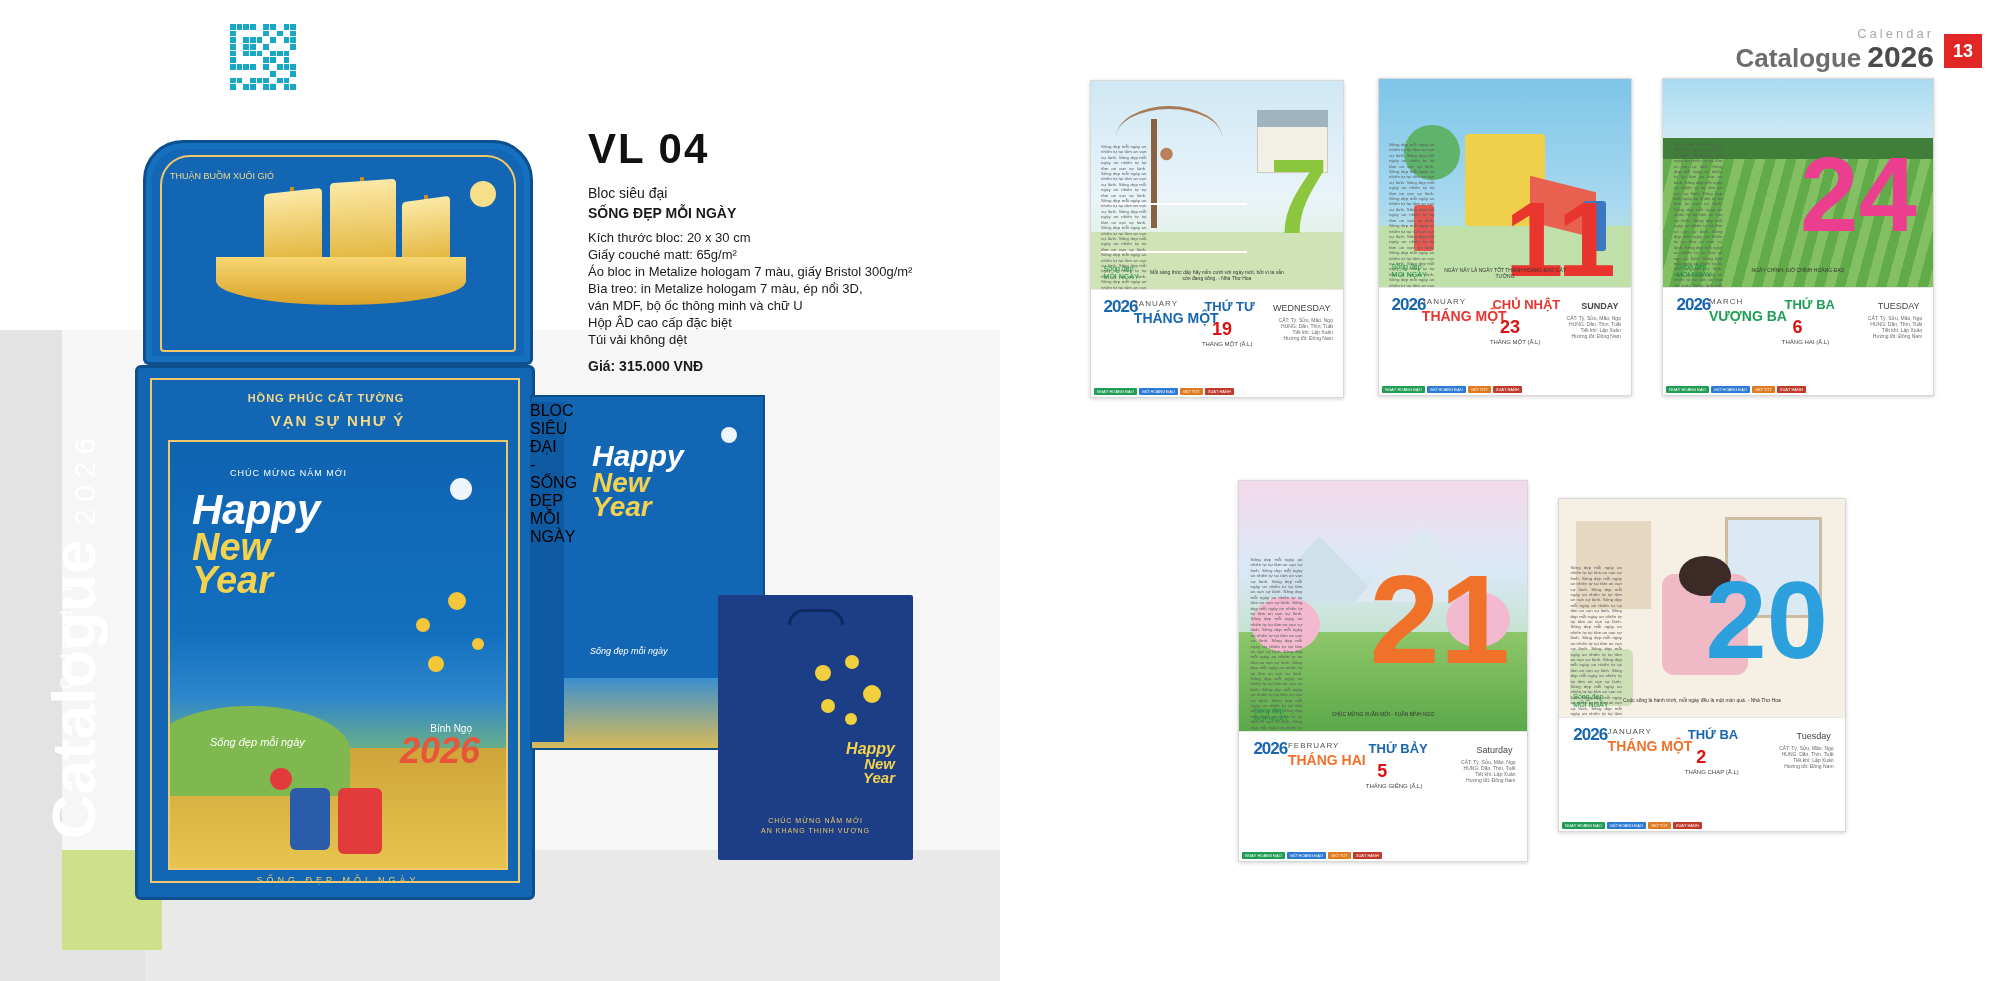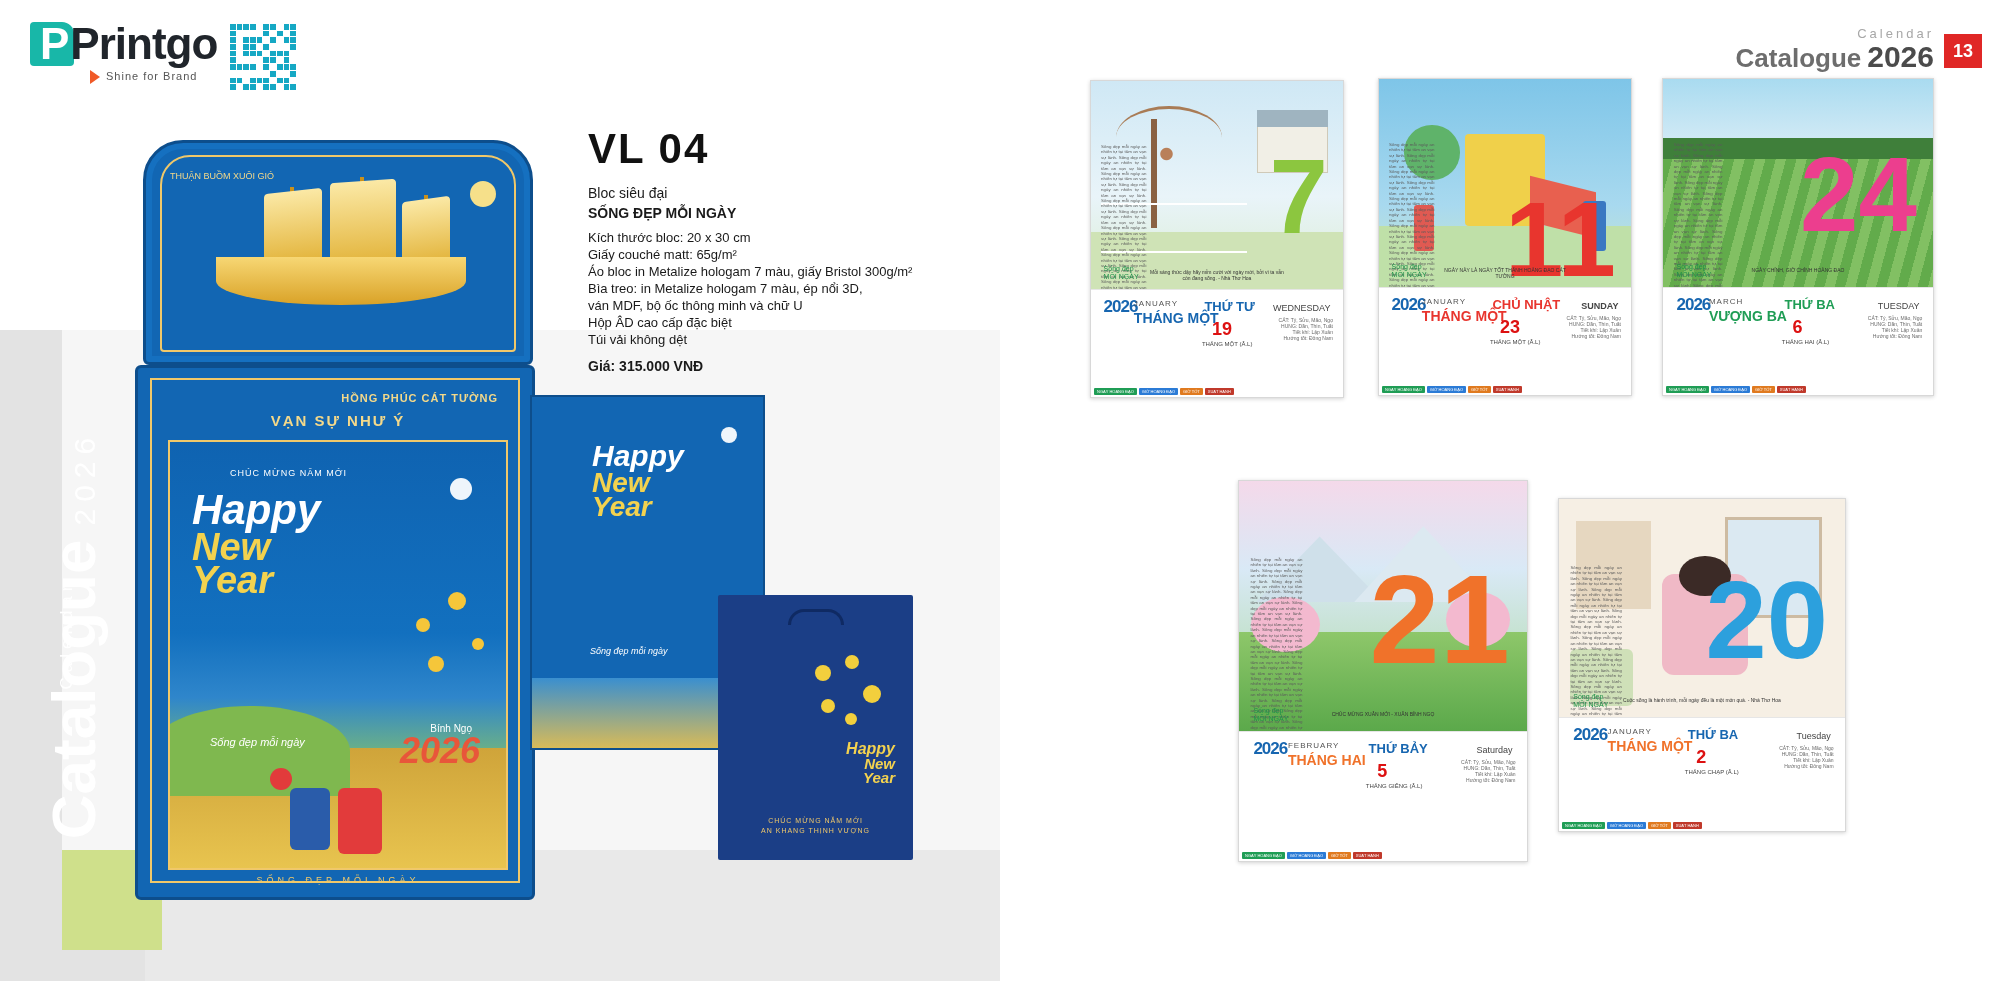--- a/index.html
+++ b/index.html
@@ -185,22 +185,22 @@
     width: 400px; height: 535px;
     background: #1266b3;
     border: 3px solid #0d4e8c;
     border-radius: 6px;
   }
   .board-main-border {
     position:absolute; left:12px; top:10px; right:12px; bottom:14px;
     border: 2px solid #f0c86a;
   }
   .ribbon {
-    position:absolute; left: 40px; top: 24px;
-    width: 320px; text-align:right;
+    position:absolute; left: 28px; top: 24px;
+    width: 320px; text-align:center;
     font-size: 11px; font-weight:bold; color:#f4d98a; letter-spacing: 1px;
   }
   .ribbon2 {
     position:absolute; left: 40px; top: 44px;
     width: 320px; text-align:center;
     font-size: 15px; font-weight:bold; color:#f4d98a; letter-spacing: 2px;
   }
   .poster {
     position:absolute; left: 30px; top: 72px;
     width: 340px; height: 430px;
@@ -339,28 +339,20 @@
 <body>
 
 <div class="page">
 
   <div class="grey-band"></div>
   <div class="white-right"></div>
   <div class="grey-left-block"></div>
   <div class="green-square"></div>
   <div class="white-panel"></div>
 
-  <div class="logo">
-    <div class="logo-text">
-      <span class="logo-p">P</span><span>Printgo</span>
-    </div>
-    <div class="logo-tagline">
-      <span class="logo-arrow"></span><span>Shine for Brand</span>
-    </div>
-  </div>
 
   <div class="qr">
     <div class="qr-grid" id="qrgrid">
         <div class="on"></div>
         <div class="on"></div>
         <div class="on"></div>
         <div class="on"></div>
         <div></div>
         <div class="on"></div>
         <div class="on"></div>
@@ -545,20 +537,23 @@
   <div class="box">
     <div class="bottomscene"></div>
     <div class="moon2"></div>
     <div class="hny2">
       <div class="l1">Happy</div>
       <div class="l2">New</div>
       <div class="l3">Year</div>
     </div>
     <div class="sig2">Sống đẹp mỗi ngày</div>
   </div>
+  <div class="box-side">
+    <div class="label-v">BLOC SIÊU ĐẠI - SỐNG ĐẸP MỖI NGÀY</div>
+  </div>
 
   <div class="bag">
     <div class="handle"></div>
     <div class="bag-flowers">
       <div style="position:absolute;left:10px;top:10px;width:16px;height:16px;border-radius:50%;background:#f2cf3d;"></div>
       <div style="position:absolute;left:40px;top:0px;width:14px;height:14px;border-radius:50%;background:#f2cf3d;"></div>
       <div style="position:absolute;left:58px;top:30px;width:18px;height:18px;border-radius:50%;background:#f2cf3d;"></div>
       <div style="position:absolute;left:16px;top:44px;width:14px;height:14px;border-radius:50%;background:#f2cf3d;"></div>
       <div style="position:absolute;left:40px;top:58px;width:12px;height:12px;border-radius:50%;background:#f2cf3d;"></div>
     </div>

